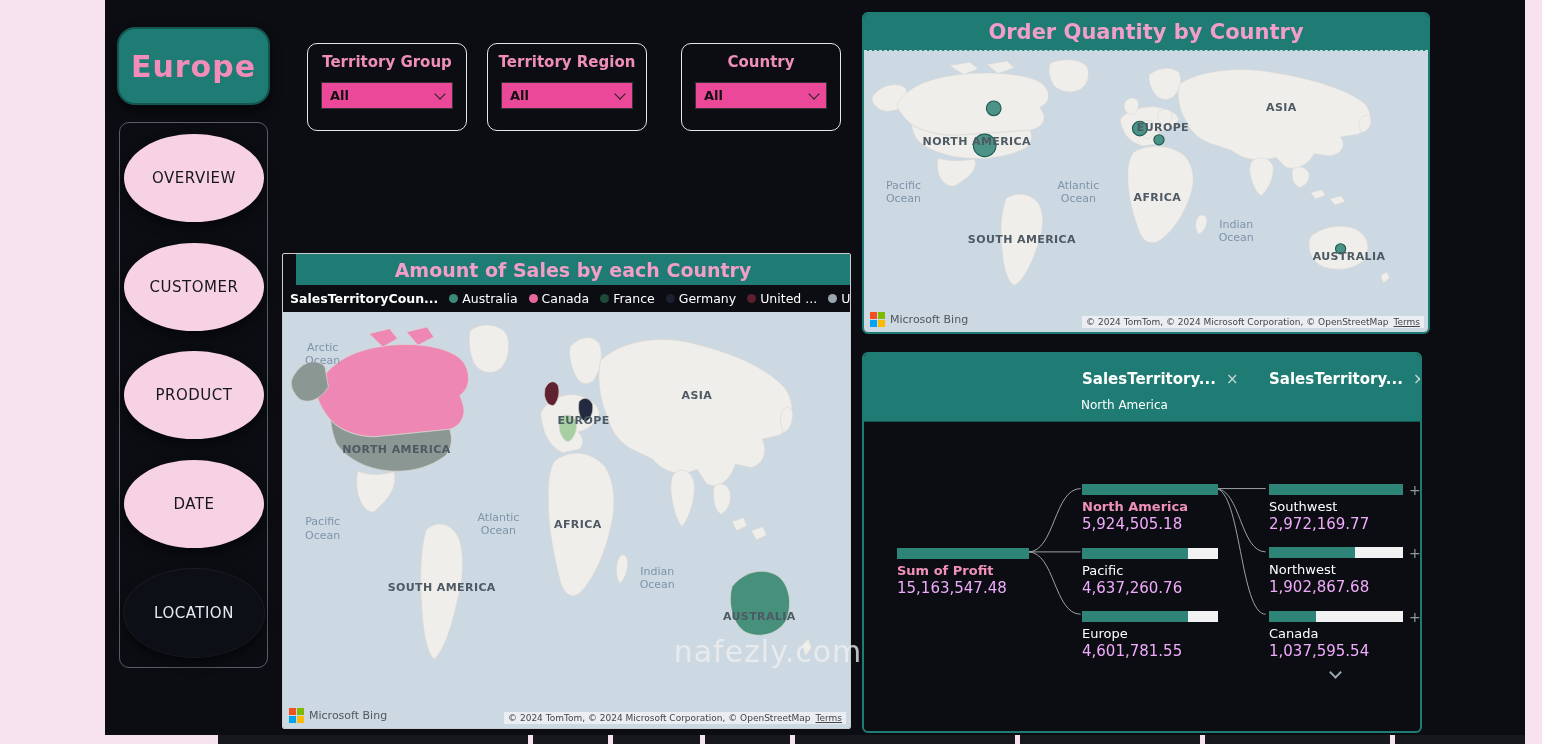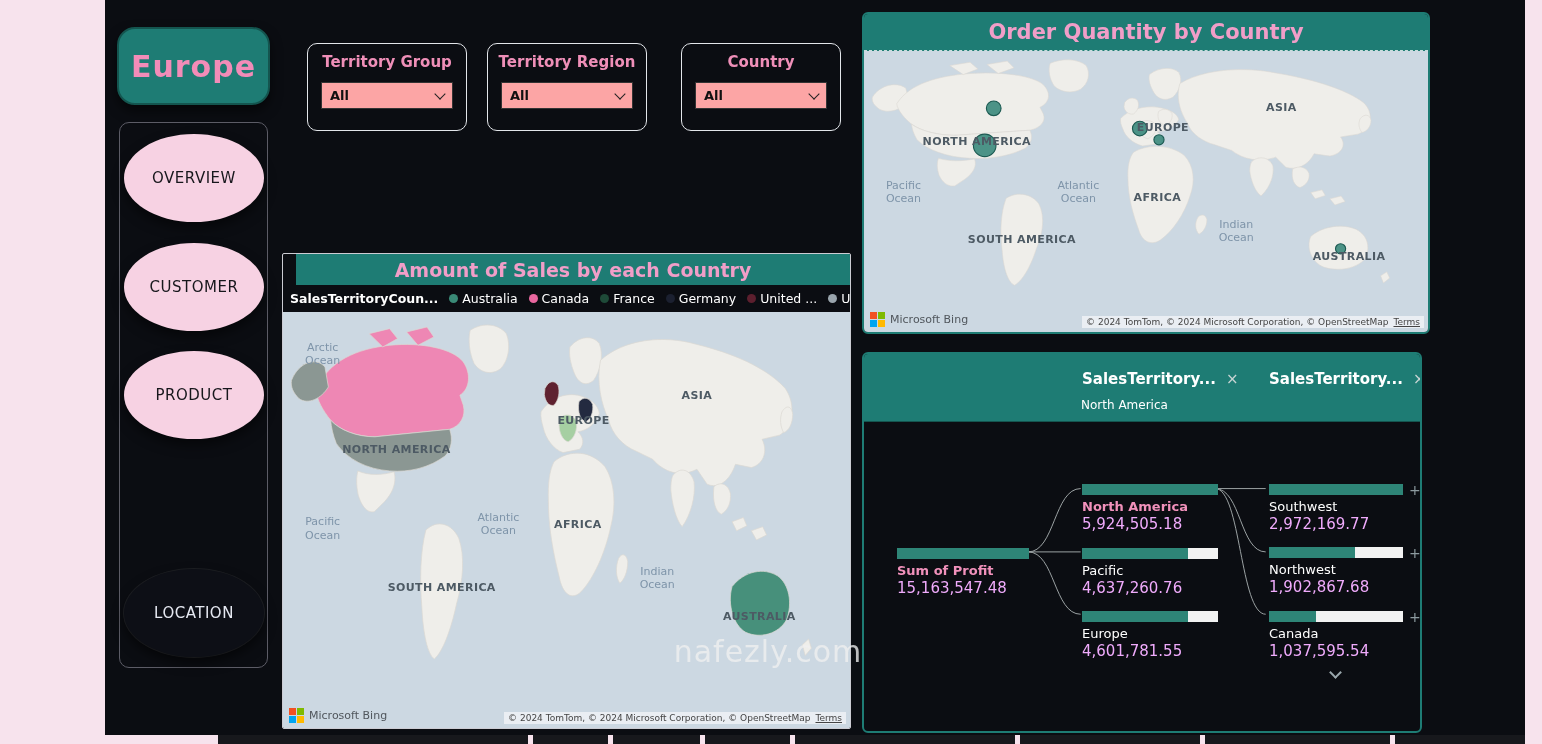--- a/index.html
+++ b/index.html
@@ -19,21 +19,21 @@
   .pill { position:absolute; left:4px; width:140px; height:88px; border-radius:50%;
     background:#f7d2e3; border:none; font-family:inherit; font-size:15px; letter-spacing:.5px;
     color:#17171c; cursor:pointer; box-shadow:0 6px 12px rgba(0,0,0,.5); }
   .pill.active { background:#0d0f16; color:#e6e9f2;
     box-shadow:0 0 0 1px rgba(255,255,255,.07), 0 6px 12px rgba(0,0,0,.55); }
 
   
   .filter { position:absolute; top:43px; width:160px; height:88px;
     border:1px solid #e3e6ea; border-radius:10px; z-index:5; }
   .filter-label { color:#ef8fb8; font-weight:bold; font-size:15px; text-align:center; margin-top:9px; }
-  .filter-select { margin:11px auto 0; width:132px; height:27px; background:#fca5a5;
+  .filter-select { margin:11px auto 0; width:132px; height:27px; background:#ec4899;
     border:1px solid #333; display:flex; align-items:center; justify-content:space-between;
     padding:0 8px; font-size:13px; font-weight:bold; color:#111; cursor:pointer; }
   .chev { width:8px; height:8px; border-right:1.6px solid #222; border-bottom:1.6px solid #222;
     transform:rotate(45deg); margin-top:-4px; }
 
   
   .panel { position:absolute; overflow:hidden; z-index:5; }
   .panel-header { background:#1e7c74; display:flex; align-items:center; justify-content:center; }
   .panel-title { color:#f19ec8; font-weight:bold; }
 
@@ -125,20 +125,21 @@
 <div class="page">
   <div class="canvas"></div>
 
   <div class="pages-title">
     <span>Europe</span>
   </div>
   <div class="pages-nav">
     <button class="pill" style="top:11px">OVERVIEW</button>
     <button class="pill" style="top:120px">CUSTOMER</button>
     <button class="pill" style="top:228px">PRODUCT</button>
+    <button class="pill" style="top:337px">DATE</button>
     <button class="pill active" style="top:446px">LOCATION</button>
   </div>
 
   <div class="filter" style="left:307px">
     <div class="filter-label">Territory Group</div>
     <div class="filter-select">
       <span>All</span>
       <span class="chev"></span>
     </div>
   </div>

